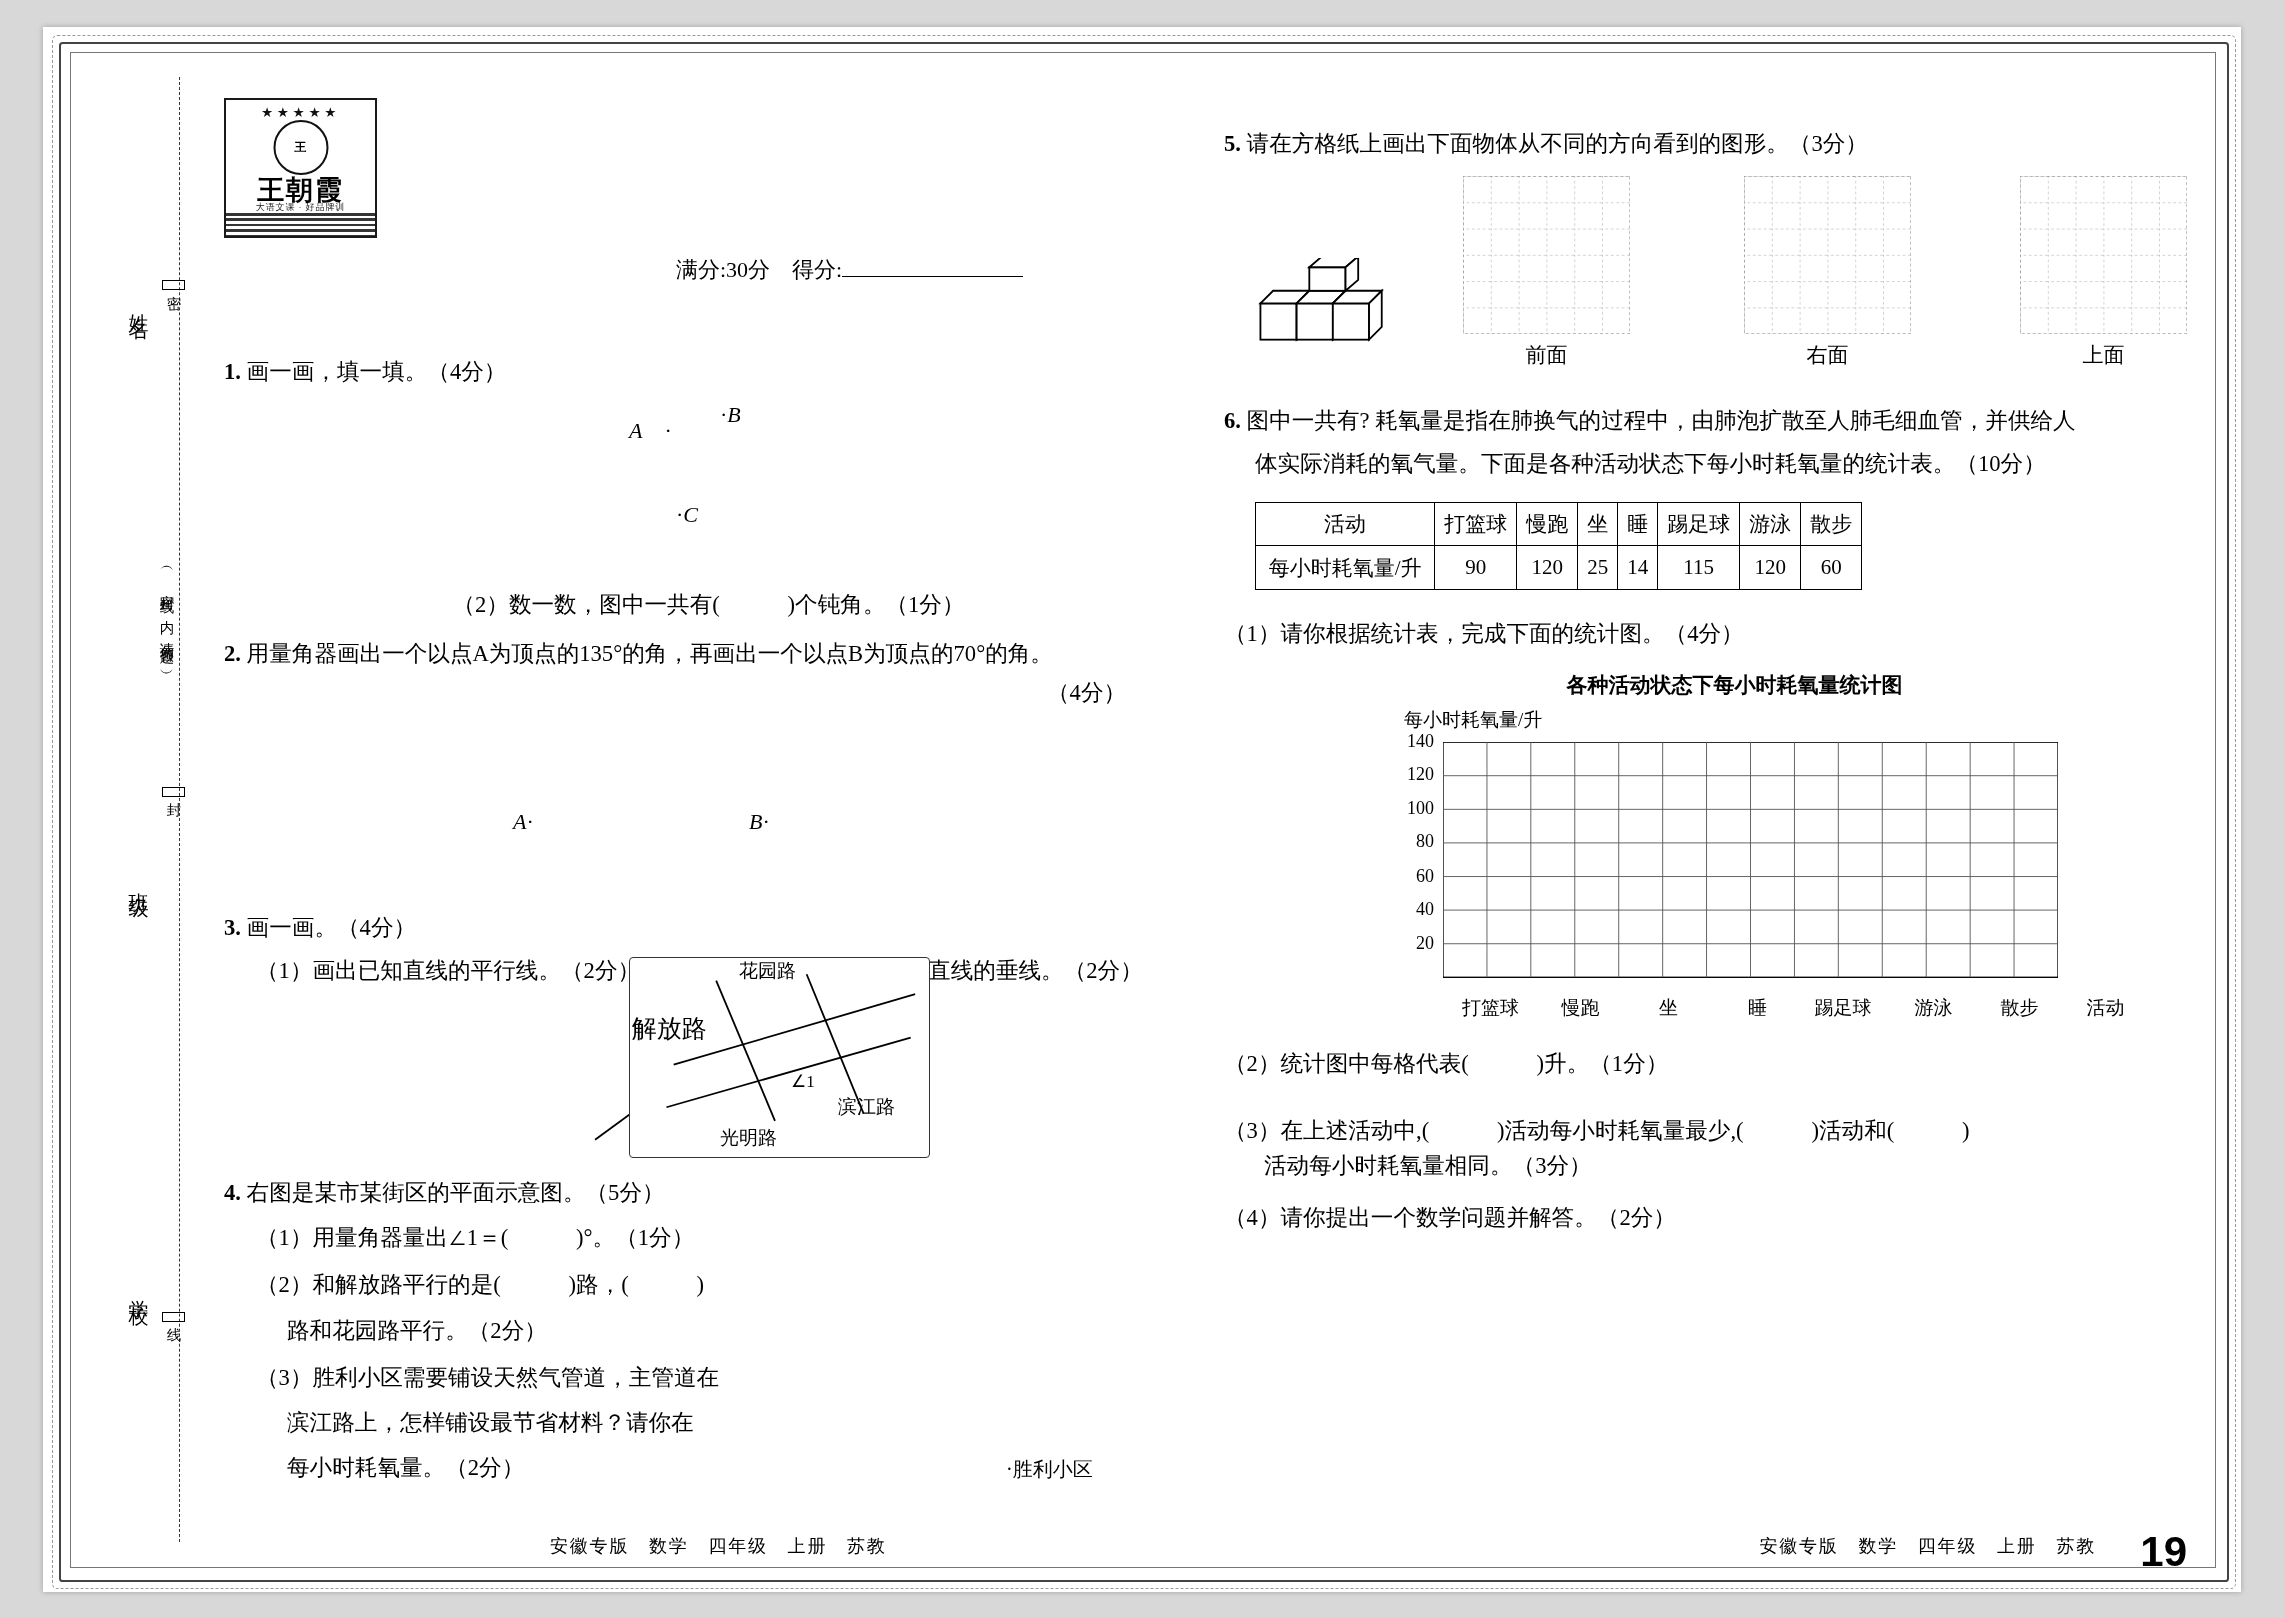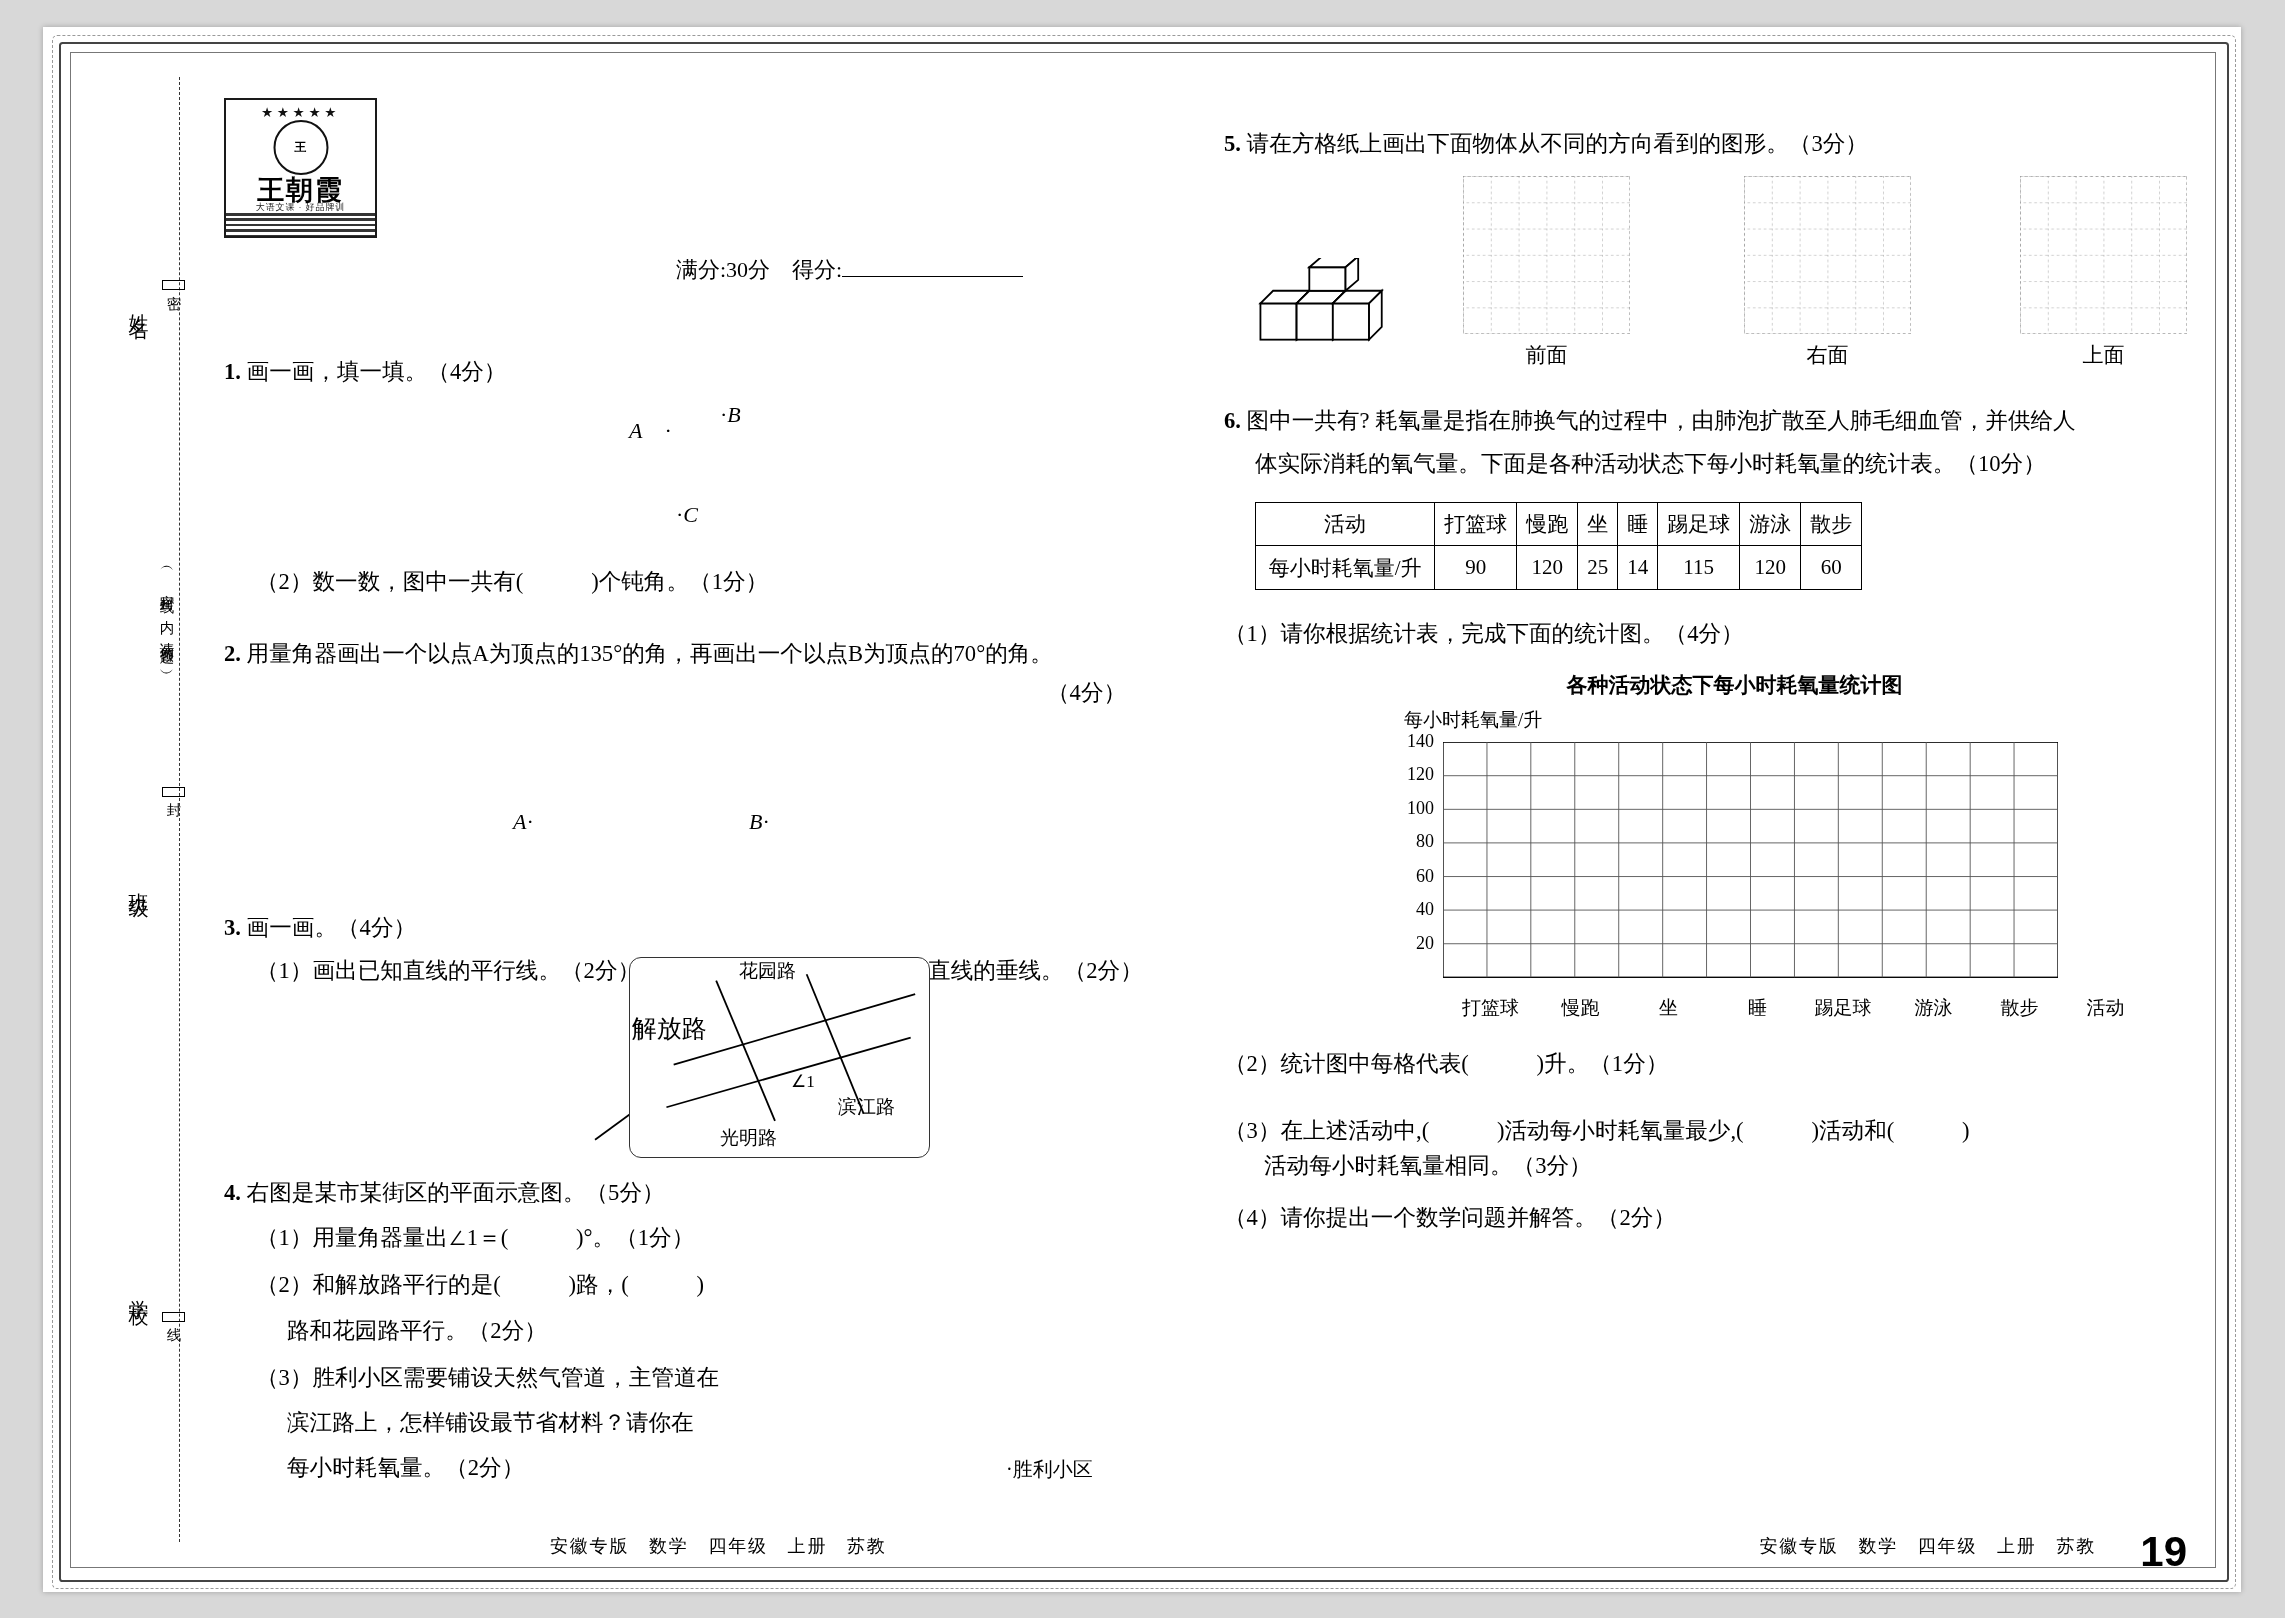--- a/index.html
+++ b/index.html
@@ -97,21 +97,21 @@
   .q b{font-weight:bold;}
   .italic{font-style:italic;}
 
   
   .point{position:absolute;font-size:22px;font-style:italic;}
   .dot{font-style:normal;}
 
   
   .street-box{
     position:absolute;left:586px;top:930px;width:299px;height:199px;
-    border:1.4px solid #333;border-radius:12px;background:#fff;
+    border:1.4px solid #333;border-radius:4px;background:#fff;
   }
 
   .grid-wrap{position:absolute;}
   .grid-label{position:absolute;font-size:21px;text-align:center;width:100%;}
 
   table.act{
     border-collapse:collapse;font-size:21px;
   }
   table.act td{
     border:1.4px solid #000;text-align:center;padding:7.2px 9px;white-space:nowrap;
@@ -171,21 +171,21 @@
   <div class="point" style="left:586px;top:389px;">
     <span class="italic">A</span><span class="dot">　·</span>
   </div>
   <div class="point" style="left:677px;top:375px;">
     <span class="dot">·</span><span class="italic">B</span>
   </div>
   <div class="point" style="left:633px;top:475px;">
     <span class="dot">·</span><span class="italic">C</span>
   </div>
 
-  <div class="q" style="left:213px;top:536px;width:905px;">（2）数一数，图中一共有(　　　)个钝角。（1分）</div>
+  <div class="q" style="left:213px;top:559px;width:905px;text-align:center;">（2）数一数，图中一共有(　　　)个钝角。（1分）</div>
 
   <div class="q" style="left:181px;top:608px;width:914px;">
     <b>2.</b>
     <span>用量角器画出一个以点A为顶点的135°的角，再画出一个以点B为顶点的70°的角。</span>
   </div>
   <div class="q" style="left:1004px;top:647px;">（4分）</div>
 
   <div class="point" style="left:470px;top:782px;">
     <span class="italic">A</span><span class="dot">·</span>
   </div>

